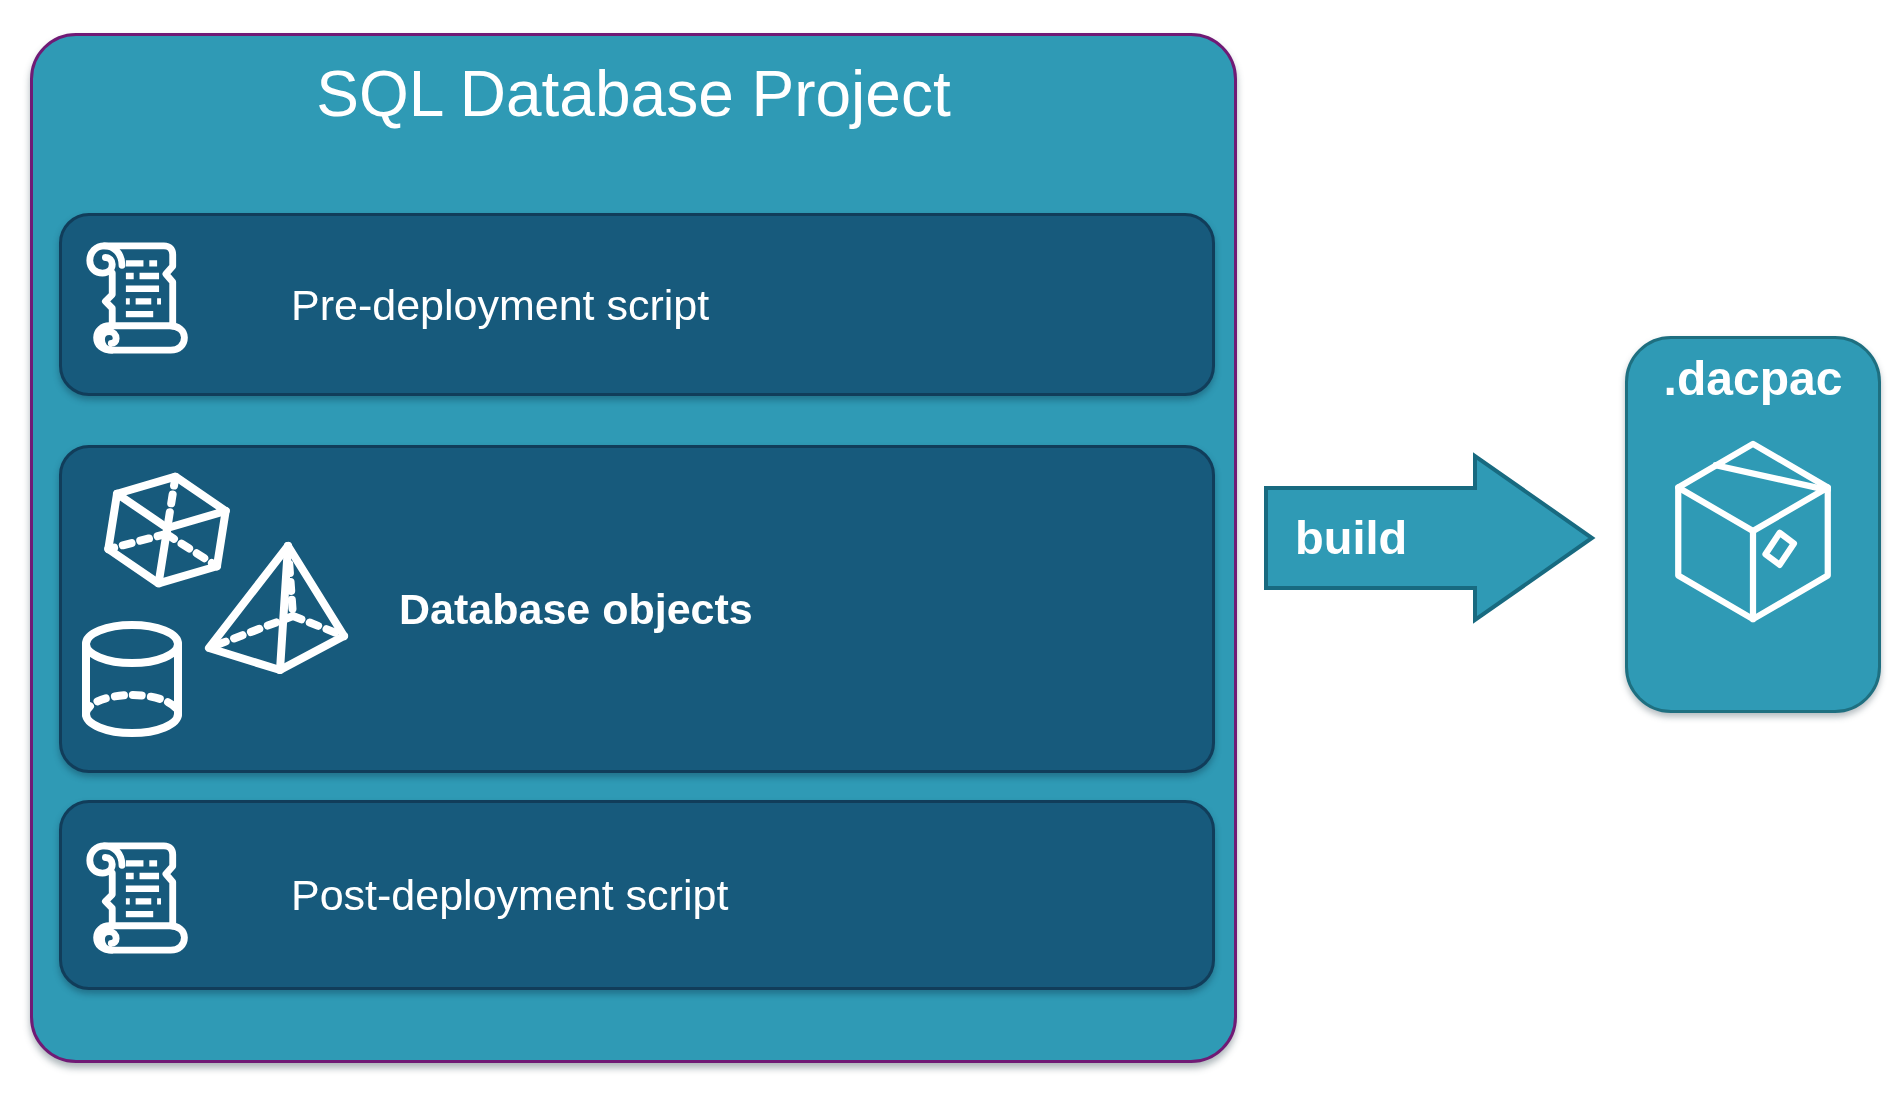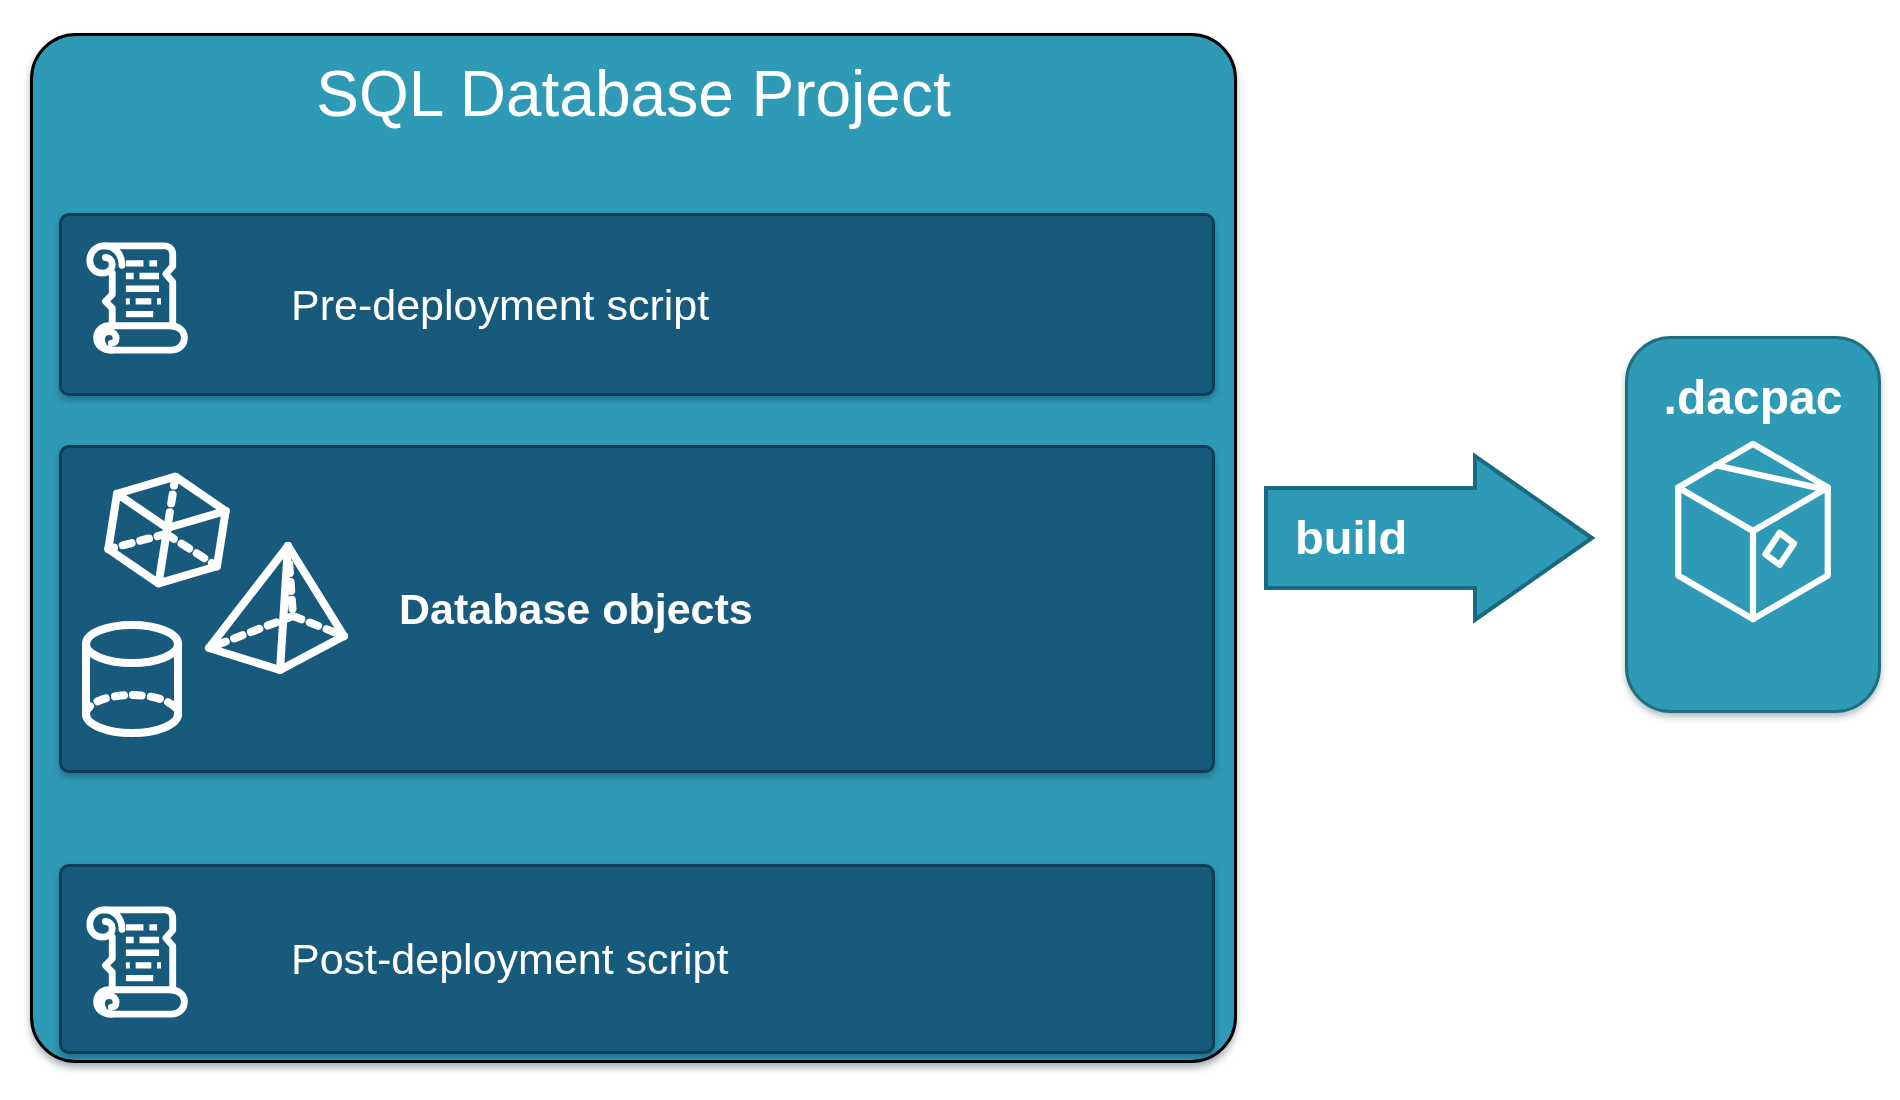--- a/index.html
+++ b/index.html
@@ -8,43 +8,43 @@
     width:1900px;height:1100px;
     background:#ffffff;
     font-family:"Liberation Sans","DejaVu Sans",sans-serif;
     overflow:hidden;
   }
   
   .project-box{
     position:absolute;left:30px;top:33px;
     width:1207px;height:1030px;
     background:#2F9AB5;
-    border:3px solid #000000;
+    border:3px solid #701a75;
     border-radius:46px;
     box-sizing:border-box;
     box-shadow:0 5px 7px rgba(70,90,100,.45);
     padding-left:38px;
   }
   .project-title{
     position:absolute;left:0;top:20px;width:100%;
     text-align:center;
     color:#ffffff;
     font-size:64px;line-height:76px;font-weight:400;
   }
   .inner-box{
     position:absolute;left:26px;width:1156px;
     background:#175A7C;
     border:3px solid #113D5A;
-    border-radius:10px;
+    border-radius:30px;
     box-sizing:border-box;
     box-shadow:0 4px 6px rgba(10,40,60,.35);
   }
   .inner-box.pre{top:177px;height:183px;}
   .inner-box.objects{top:409px;height:328px;}
-  .inner-box.post{top:828px;height:190px;}
+  .inner-box.post{top:764px;height:190px;}
   .inner-label{
     position:absolute;left:229px;top:50%;
     transform:translateY(-50%);
     color:#ffffff;font-size:43px;line-height:61px;font-weight:400;
     white-space:nowrap;
   }
   .inner-box.objects .inner-label{left:337px;font-weight:bold;}
   .icon-scroll{position:absolute;left:20px;top:21px;width:119px;height:121px;}
   .inner-box.post .icon-scroll{top:34px;}
   .icon-shapes{position:absolute;left:20px;top:12px;width:272px;height:282px;}
@@ -59,21 +59,21 @@
   .dacpac-box{
     position:absolute;left:1625px;top:336px;
     width:256px;height:377px;
     background:#2F9AB5;
     border:3px solid #1E6F80;
     border-radius:46px;
     box-sizing:border-box;
     box-shadow:0 4px 6px rgba(70,90,100,.4);
   }
   .dacpac-label{
-    position:absolute;left:0;top:31px;width:100%;
+    position:absolute;left:0;top:12px;width:100%;
     text-align:center;color:#ffffff;
     font-size:48px;line-height:56px;font-weight:700;
   }
   .icon-package{position:absolute;left:50%;top:94px;transform:translateX(-50%);width:178px;height:205px;}
   svg{display:block;}
 </style>
 </head>
 <body>
 
 <div class="canvas">

